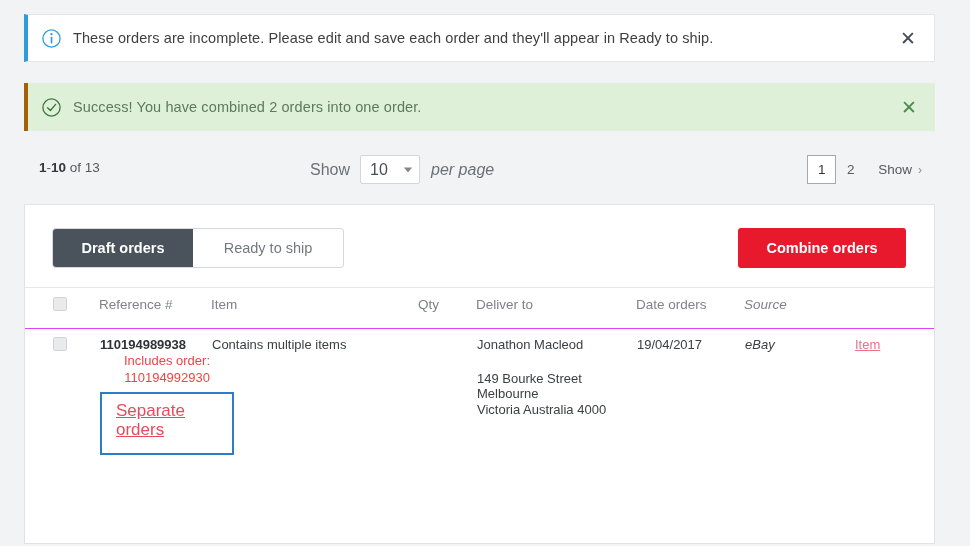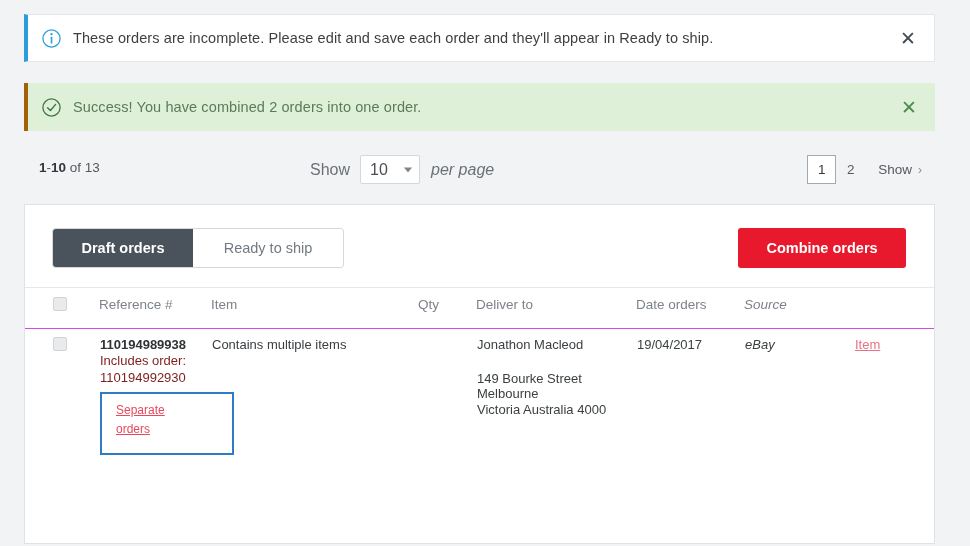--- a/index.html
+++ b/index.html
@@ -244,34 +244,34 @@
   .cb {
     width: 12px;
     height: 12px;
     background: #e9eaec;
     border: 1px solid #cfd2d6;
     border-radius: 2px;
     display: inline-block;
     cursor: pointer;
   }
   .ref-num { font-weight: bold; color: #2f3336; white-space: nowrap; }
-  .ref-sub { color: #7f1d1d; line-height: 17px; }
+  .ref-sub { color: #ef4444; line-height: 17px; text-align: right; }
   .sep-wrap {
     position: relative;
     margin-top: 6px;
     width: 134px;
     border: 2px solid #2e7cc4;
     box-sizing: border-box;
     padding: 7px 0 10px 14px;
     height: 63px;
   }
   .sep-link {
     color: #e8495c;
     text-decoration: underline;
-    font-size: 12px;
+    font-size: 17px;
     line-height: 19px;
     cursor: pointer;
     display: inline-block;
     width: 62px;
   }
   .addr-line { line-height: 15.5px; }
   .addr-name { margin-bottom: 18px; }
   .edit-link {
     color: #ea7186;
     text-decoration: underline;

